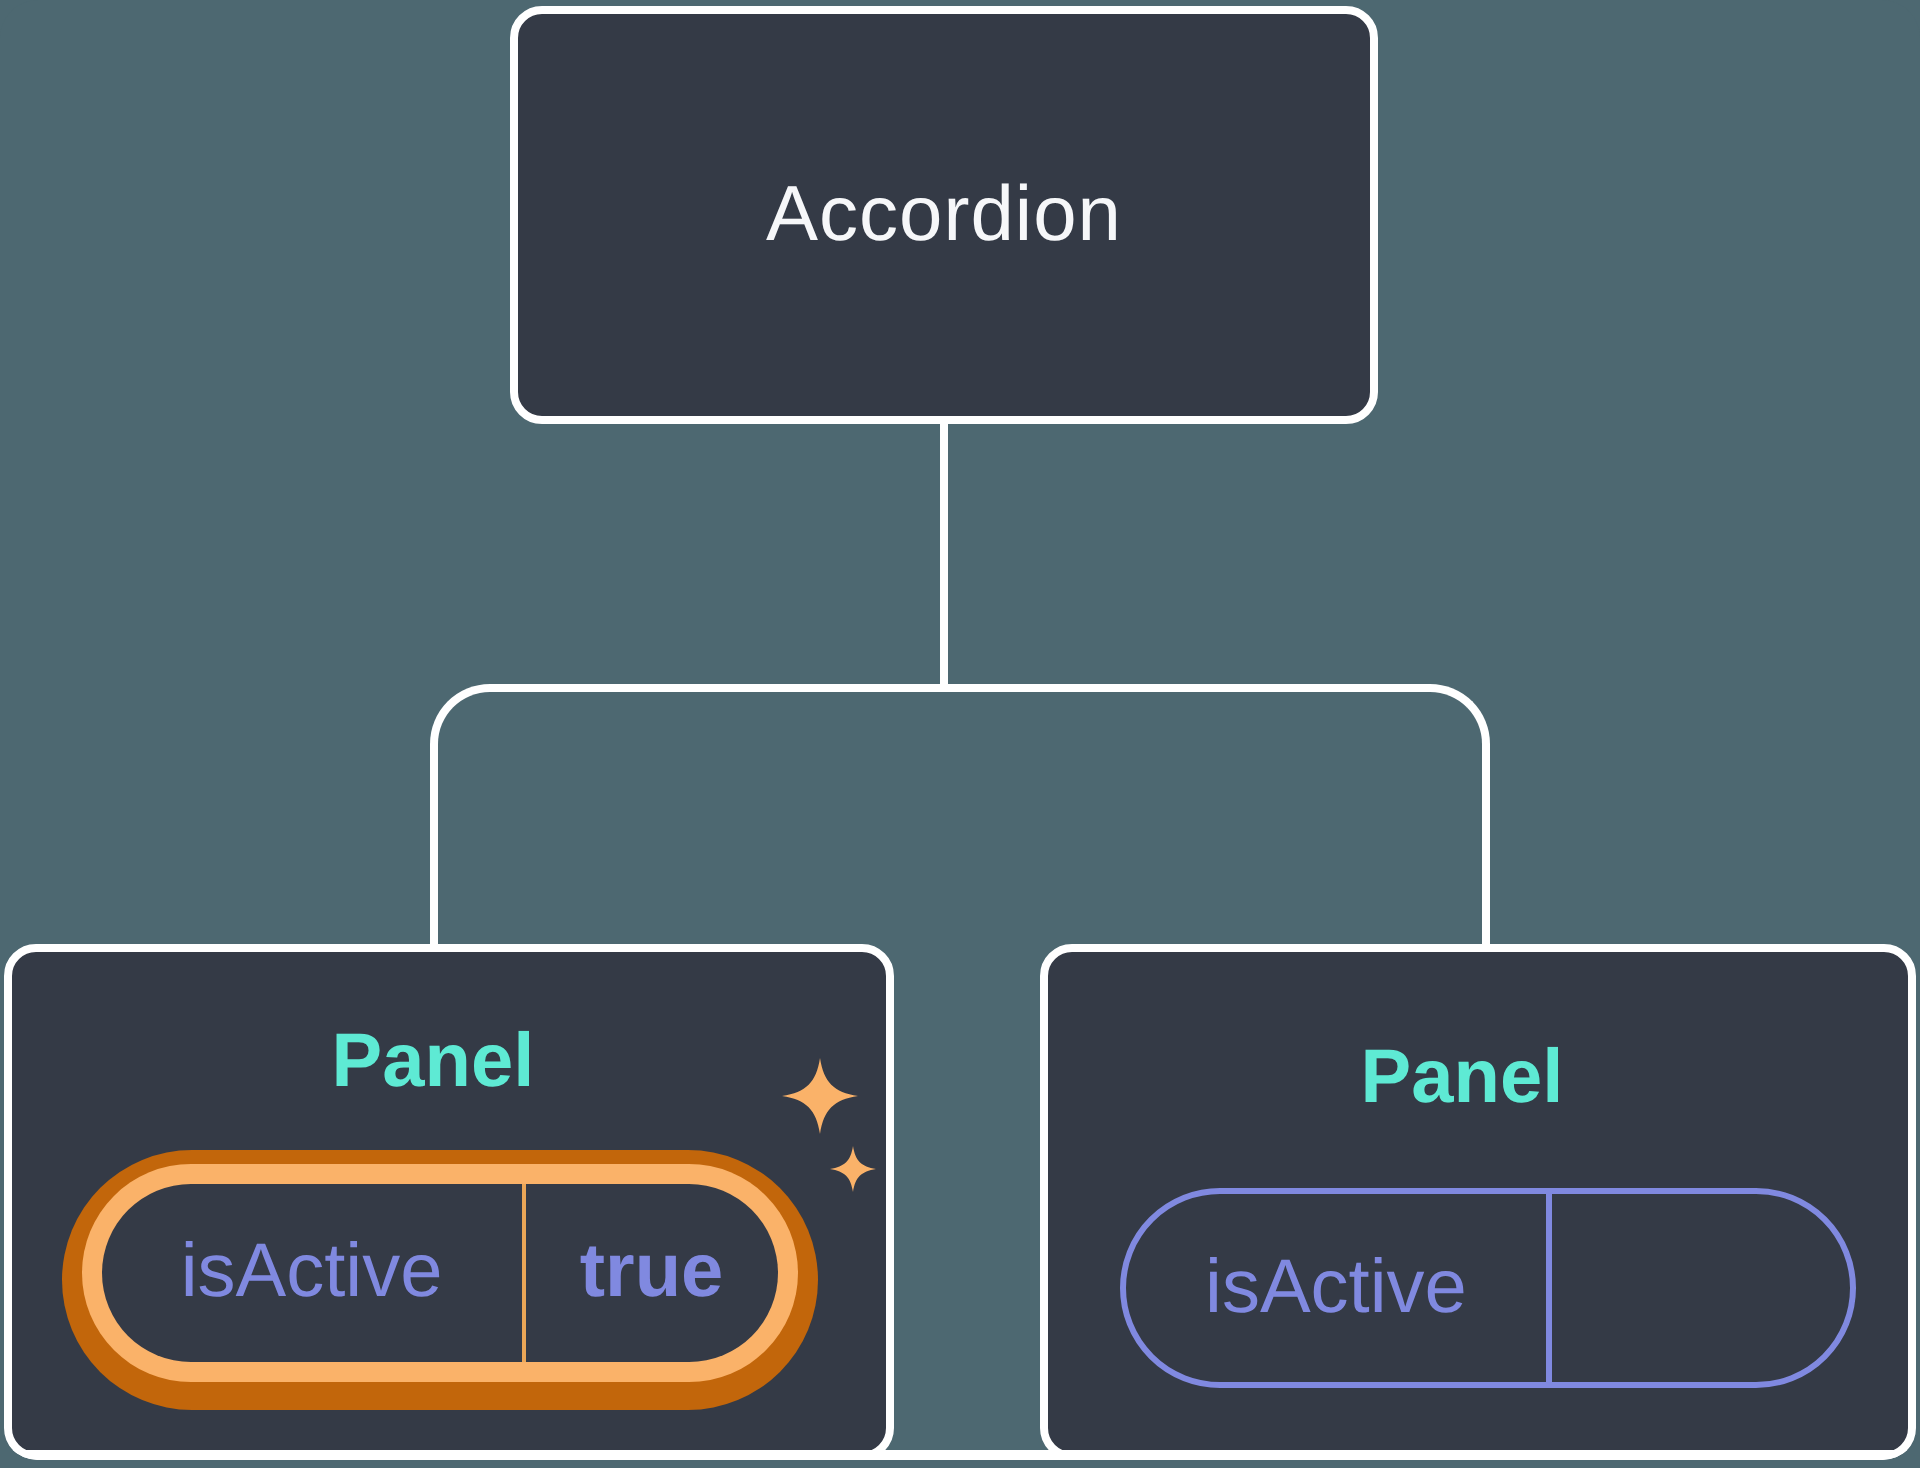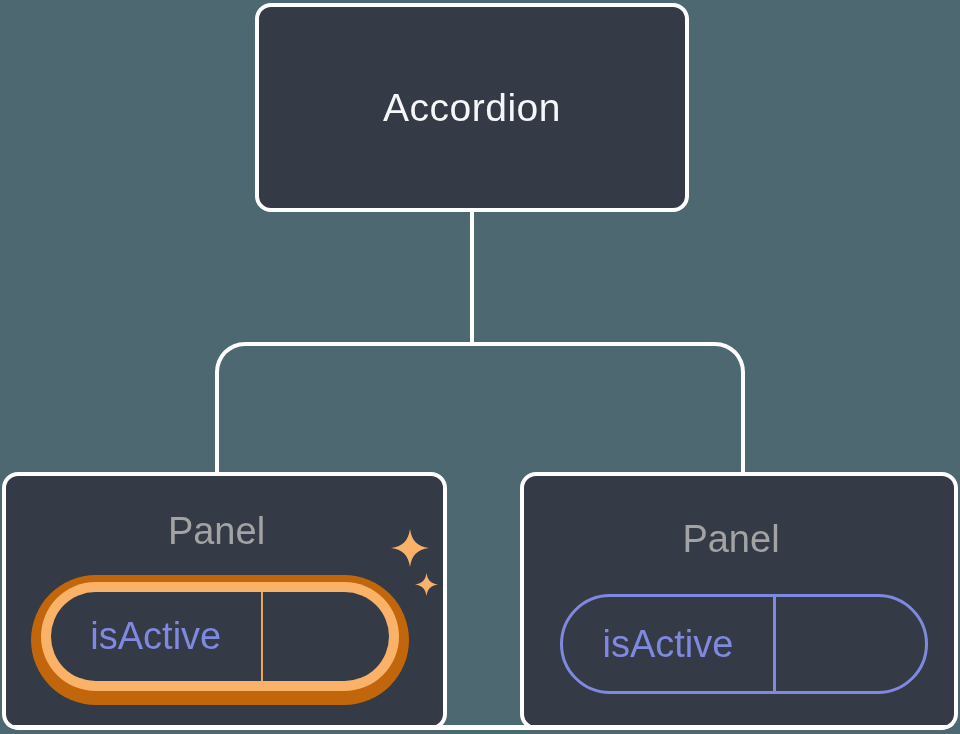--- a/index.html
+++ b/index.html
@@ -51,23 +51,23 @@
   }
 
   
   .node-panel-left  { left: 2px;   top: 472px; width: 445px; height: 258px; }
   .node-panel-right { left: 520px; top: 472px; width: 438px; height: 258px; }
 
   .panel-label {
     position: absolute;
     left: 0; right: 16px;
     text-align: center;
-    color: #a3a3a3;
+    color: #5eead4;
     font-size: 38px;
-    font-weight: 400;
+    font-weight: 700;
     line-height: 46px;
   }
   .node-panel-left  .panel-label { top: 32px; }
   .node-panel-right .panel-label { top: 40px; }
 
   
   .pill-active-outer {
     position: absolute;
     left: 25px; top: 99px;
     width: 378px; height: 130px;
@@ -152,20 +152,21 @@
   <div class="bracket"></div>
 
   <div class="node node-panel-left">
     <div class="panel-label">Panel</div>
 
     <div class="pill-active-outer">
       <div class="pill-active-mid">
         <div class="pill-active-inner">
           <span class="cell cell-key-active">isActive</span>
           <span class="divider-orange"></span>
+          <span class="cell cell-val-active">true</span>
         </div>
       </div>
     </div>
 
     <svg class="star star-big" viewBox="0 0 100 100">
       <path d="M50 0 C55 32, 68 45, 100 50 C68 55, 55 68, 50 100 C45 68, 32 55, 0 50 C32 45, 45 32, 50 0 Z" fill="#FAB269"></path>
     </svg>
     <svg class="star star-small" viewBox="0 0 100 100">
       <path d="M50 0 C55 32, 68 45, 100 50 C68 55, 55 68, 50 100 C45 68, 32 55, 0 50 C32 45, 45 32, 50 0 Z" fill="#FAB269"></path>
     </svg>

